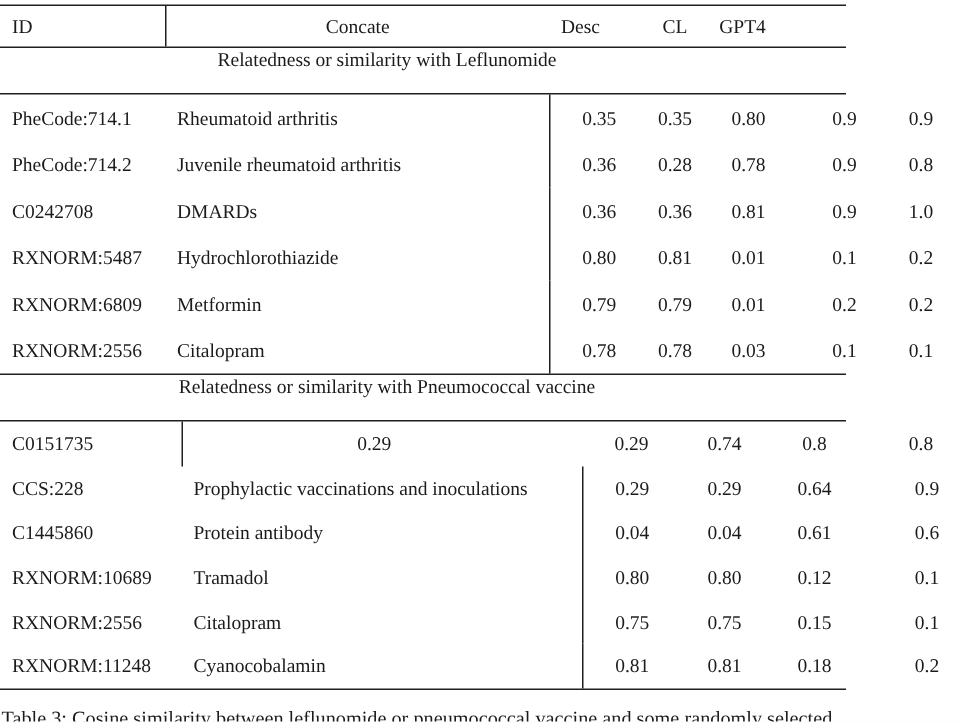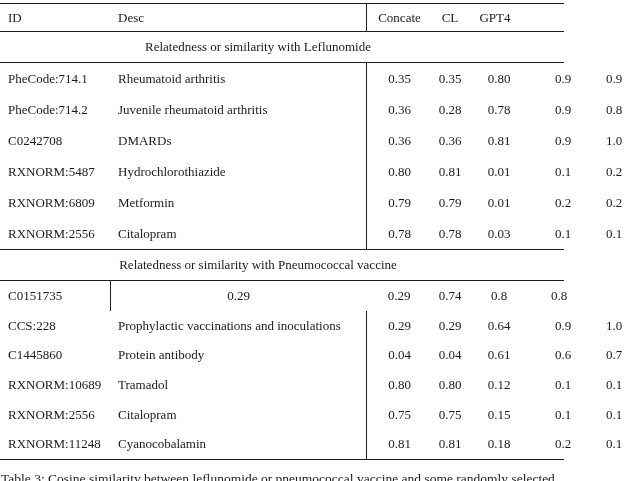--- a/index.html
+++ b/index.html
@@ -30,41 +30,41 @@
   .header{height:27px;border-bottom:1px solid var(--rule);}
   .cell{display:flex;align-items:center;white-space:nowrap;}
   .cid{padding-left:8px;}
   .cdesc{padding-left:8px;}
   .cval{justify-content:center;}
   .vline{border-left:1px solid var(--rule);}
   .last{padding-right:8px;}
   .sec-band{
     height:30px;
     border-bottom:1px solid var(--rule);
-    display:flex;align-items:center;
+    display:flex;
   }
   .sec-text{width:516px;text-align:center;}
   .sec-rows{border-bottom:1px solid var(--rule);}
   .sec-rows.s0 .drow{height:31px;}
-  .sec-rows.s1 .drow{height:29.7px;}
+  .sec-rows.s1 .drow{height:29.7px;gap:11px;}
   .caption{
     position:absolute;left:1px;top:471px;width:640px;
     font-size:13.5px;line-height:16px;white-space:nowrap;
     color:var(--text);
   }
 </style>
 </head>
 <body>
 
 <div class="page">
   <div class="tbl">
       <div class="row header">
         <div class="cell cid">ID</div>
+        <div class="cell cval vline">Concate</div>
         <div class="cell cdesc">Desc</div>
-        <div class="cell cval vline">Concate</div>
         <div class="cell cval">CL</div>
         <div class="cell cval last">GPT4</div>
       </div>
       <div class="sec-band">
         <div class="sec-text">Relatedness or similarity with Leflunomide</div>
       </div>
       <div class="sec-rows s0">
         <div class="row drow">
           <div class="cell cid">PheCode:714.1</div>
           <div class="cell cdesc">Rheumatoid arthritis</div>

